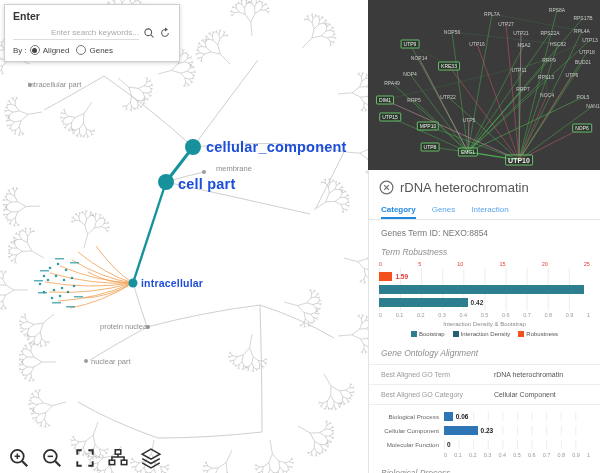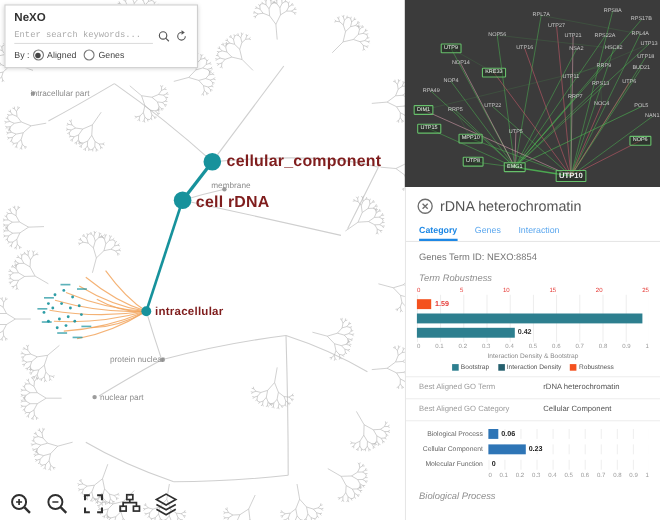--- a/index.html
+++ b/index.html
@@ -3,30 +3,30 @@
 <meta charset="utf-8">
 <style>
   html,body{margin:0;padding:0;}
   body{width:600px;height:473px;overflow:hidden;font-family:"Liberation Sans",sans-serif;background:#fff;}
   .app{display:flex;width:600px;height:473px;}
 
   
   .left{position:relative;width:368px;height:473px;background:#fff;overflow:hidden;flex:0 0 368px;}
   #tree-svg{position:absolute;left:0;top:0;}
   .t-label{position:absolute;font-size:7.5px;color:#8d8d8d;white-space:nowrap;}
-  .hl-label{position:absolute;font-weight:600;color:#7f1d1d;white-space:nowrap;letter-spacing:.2px;}
+  .hl-label{position:absolute;font-weight:600;color:#1d4ed8;white-space:nowrap;letter-spacing:.2px;}
   #lbl-cc,#lbl-cp{font-size:14.5px;}
   #lbl-ic{font-size:10.5px;}
 
   .search-card{position:absolute;left:4px;top:4px;width:158px;background:#fff;border:1px solid #cfcfcf;
     box-shadow:0 1px 4px rgba(0,0,0,.18);padding:5px 8px 6px;z-index:10;}
   .sc-title{font-size:10.5px;font-weight:bold;color:#333;margin-bottom:4px;}
   .sc-row{display:flex;align-items:center;gap:4px;}
   .sc-row input{flex:1;min-width:0;border:none;outline:none;border-bottom:1px solid #ddd;font-size:8px;
-    padding:2px 0;color:#333;font-family:Liberation Mono, monospace;}
+    padding:2px 0;color:#333;font-family:Liberation Sans, sans-serif;text-align:right;}
   .sc-row input::placeholder{color:#aaa;}
   .sc-ic{display:flex;cursor:pointer;}
   .sc-by{display:flex;align-items:center;gap:3px;margin-top:5px;font-size:8px;color:#444;}
   .radio{width:8px;height:8px;border:1px solid #777;border-radius:50%;display:inline-block;position:relative;cursor:pointer;background:#fff;}
   .radio.checked::after{content:"";position:absolute;left:1.5px;top:1.5px;right:1.5px;bottom:1.5px;border-radius:50%;background:#444;}
   .rlab{margin-right:4px;}
 
   .controls{position:absolute;left:8px;bottom:4px;display:flex;gap:11px;align-items:center;z-index:10;}
   .ctrl{cursor:pointer;display:flex;}
 
@@ -131,30 +131,30 @@
         <rect x="70" y="262" width="9" height="1.5" fill="#17929c" opacity="0.7"></rect>
         <rect x="55" y="258" width="9" height="1.5" fill="#17929c" opacity="0.7"></rect>
         <line x1="193" y1="147" x2="166" y2="182" stroke="#17929c" stroke-width="3"></line>
         <line x1="166" y1="182" x2="133" y2="283" stroke="#17929c" stroke-width="2.4"></line>
         <circle cx="193" cy="147" r="8" fill="#17929c"></circle>
         <circle cx="166" cy="182" r="8" fill="#17929c"></circle>
         <circle cx="133" cy="283" r="4.5" fill="#17929c"></circle>
       </svg>
 
     <div class="hl-label" id="lbl-cc" style="left:206px;top:139px;">cellular_component</div>
-    <div class="hl-label" id="lbl-cp" style="left:178px;top:176px;">cell rDNA</div>
+    <div class="hl-label" id="lbl-cp" style="left:178px;top:176px;">cell part</div>
     <div class="hl-label" id="lbl-ic" style="left:141px;top:277px;">intracellular</div>
 
     <div class="t-label" style="left:28px;top:80px;">intracellular part</div>
-    <div class="t-label" style="left:192px;top:164px;text-align:right;">membrane</div>
+    <div class="t-label" style="left:216px;top:164px;text-align:right;">membrane</div>
     <div class="t-label" style="left:100px;top:322px;">protein nuclear</div>
     <div class="t-label" style="left:91px;top:357px;">nuclear part</div>
 
     <div class="search-card">
-      <div class="sc-title">NeXO</div>
+      <div class="sc-title">Enter</div>
       <div class="sc-row">
         <input type="text" placeholder="Enter search keywords..." style="">
         <span class="sc-ic">
           <svg width="12" height="12" viewBox="0 0 16 16">
               <circle cx="7" cy="7" r="4.5" fill="none" stroke="#555" stroke-width="1.4"></circle>
               <line x1="10.5" y1="10.5" x2="14" y2="14" stroke="#555" stroke-width="1.4"></line>
             </svg>
         </span>
         <span class="sc-ic">
           <svg width="12" height="12" viewBox="0 0 16 16">
@@ -366,20 +366,21 @@
               <span class="sq" style="background: rgb(37, 96, 110);"></span>
               <span>Interaction Density</span>
             </span>
             <span class="leg">
               <span class="sq" style="background: rgb(244, 81, 30);"></span>
               <span>Robustness</span>
             </span>
           </div>
       </div>
 
+      <div class="section-h">Gene Ontology Alignment</div>
 
       <div class="go-table">
         <div class="gorow">
           <span class="gl">Best Aligned GO Term</span>
           <span class="gv">rDNA heterochromatin</span>
         </div>
         <div class="gorow">
           <span class="gl">Best Aligned GO Category</span>
           <span class="gv">Cellular Component</span>
         </div>

